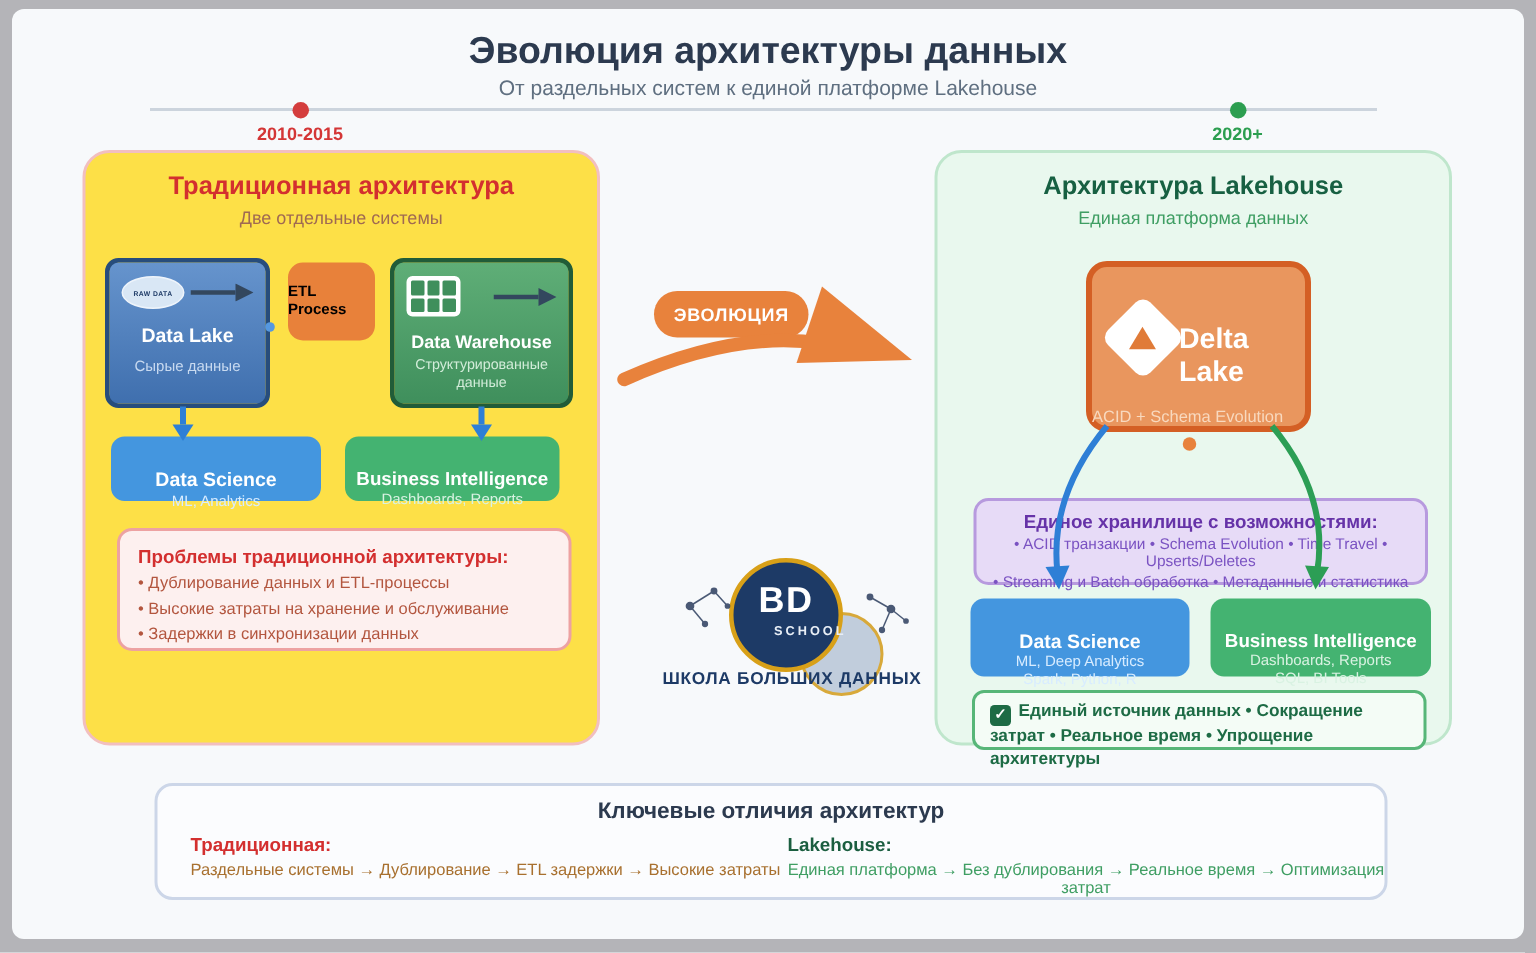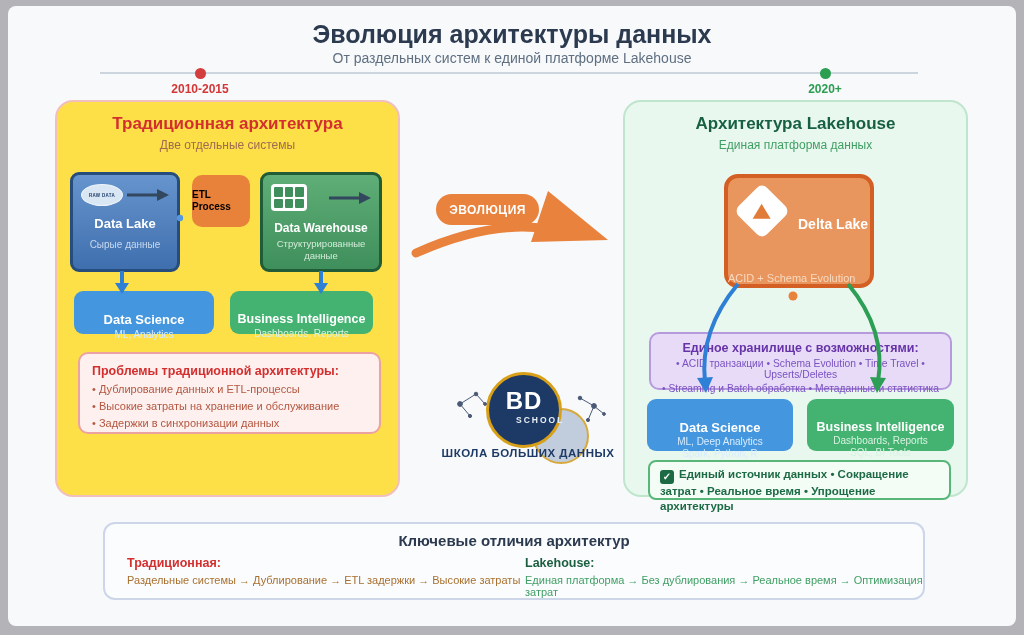--- a/index.html
+++ b/index.html
@@ -73,21 +73,21 @@
   .problems-item { font-size:11px; color:#b3563f; margin-top:5px; }
 
   
   .delta-box { left:99px; top:72px; width:150px; height:114px; background:#e9965e;
                border:4px solid #d45f24; border-radius:14px; color:#fff; }
   .delta-head { display:flex; align-items:center; padding:12px 0 0 14px; }
   .diamond { width:40px; height:40px; background:#fff; border-radius:7px; transform:rotate(45deg);
              display:flex; align-items:center; justify-content:center; flex-shrink:0; }
   .delta-tri { width:0; height:0; border-left:9px solid transparent; border-right:9px solid transparent;
                border-bottom:15px solid #e07b38; transform:rotate(-45deg); }
-  .delta-title { font-size:14px; font-weight:bold; margin-left:16px; margin-top:26px; }
+  .delta-title { font-size:19px; font-weight:bold; margin-left:4px; margin-top:26px; }
   .delta-sub { position:absolute; bottom:0; width:100%; text-align:left;
                font-size:11px; color:#f8d9bf; }
 
   .storage { left:24px; top:230px; width:303px; height:58px; background:#e7dbf7;
              border:2px solid #b79ade; border-radius:10px; text-align:center; padding-top:7px; }
   .storage-title { font-size:12.5px; font-weight:bold; color:#6633a8; }
   .storage-line { font-size:10.3px; color:#7a52c2; margin-top:3px; }
 
   .r-ds { left:22px; top:297px; width:146px; height:52px; }
   .r-bi { left:182px; top:297px; width:147px; height:52px; }
@@ -118,21 +118,21 @@
 
   
   .compare { left:95px; top:516px; width:822px; height:78px; background:#fbfcfe;
              border:2px solid #ccd6e8; border-radius:12px; }
   .compare-title { top:8px; width:100%; text-align:center; font-size:15px; font-weight:bold; color:#2c3a4f; }
   .cmp-label { top:32px; font-size:12.5px; font-weight:bold; }
   .cmp-label.trad { left:22px; color:#d32f2f; }
   .cmp-label.lake { left:420px; color:#1b5e40; }
   .cmp-text { top:50px; font-size:11px; }
   .cmp-text.trad { left:22px; color:#a8702f; }
-  .cmp-text.lake { left:420px; color:#3f9e63; }
+  .cmp-text.lake { left:420px; color:#3f9e63;text-align:center; }
 
   svg.overlay { position:absolute; left:0; top:0; pointer-events:none; }
 </style>
 </head>
 <body>
 
 <div class="canvas">
 
   <div class="abs page-title">Эволюция архитектуры данных</div>
   <div class="abs page-subtitle">От раздельных систем к единой платформе Lakehouse</div>

